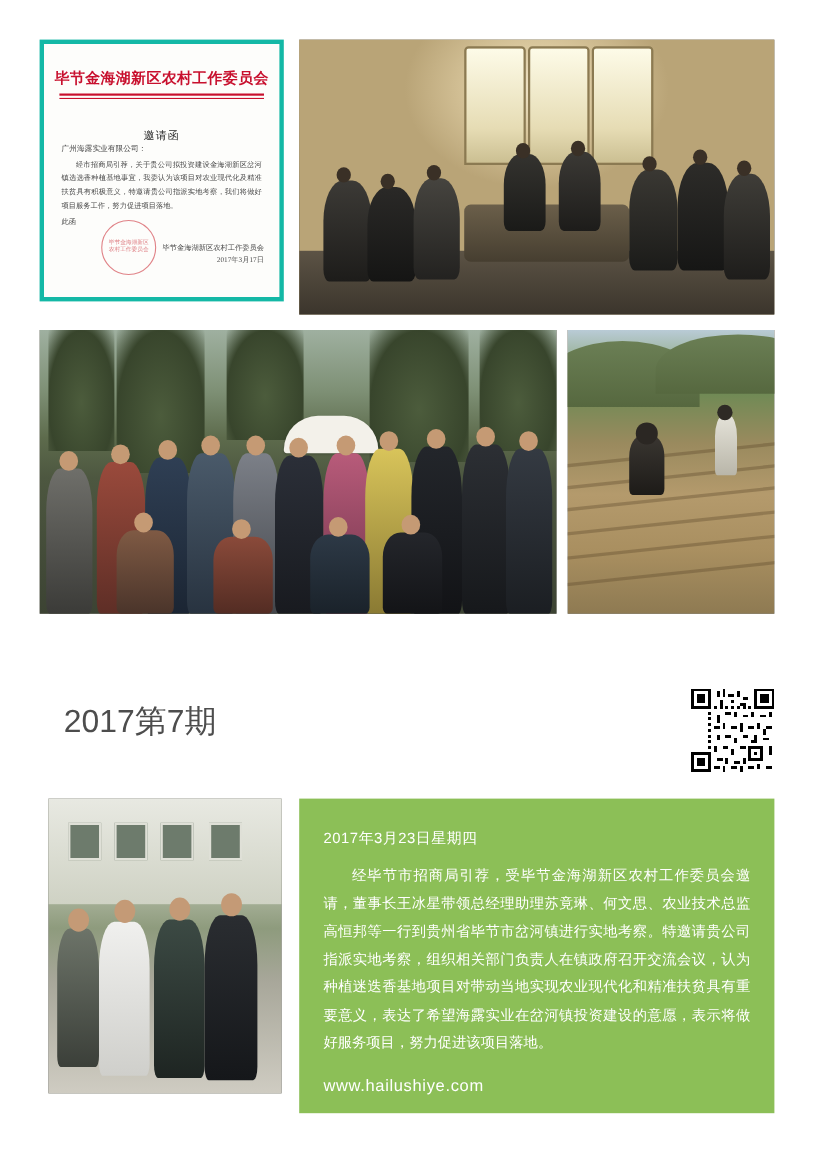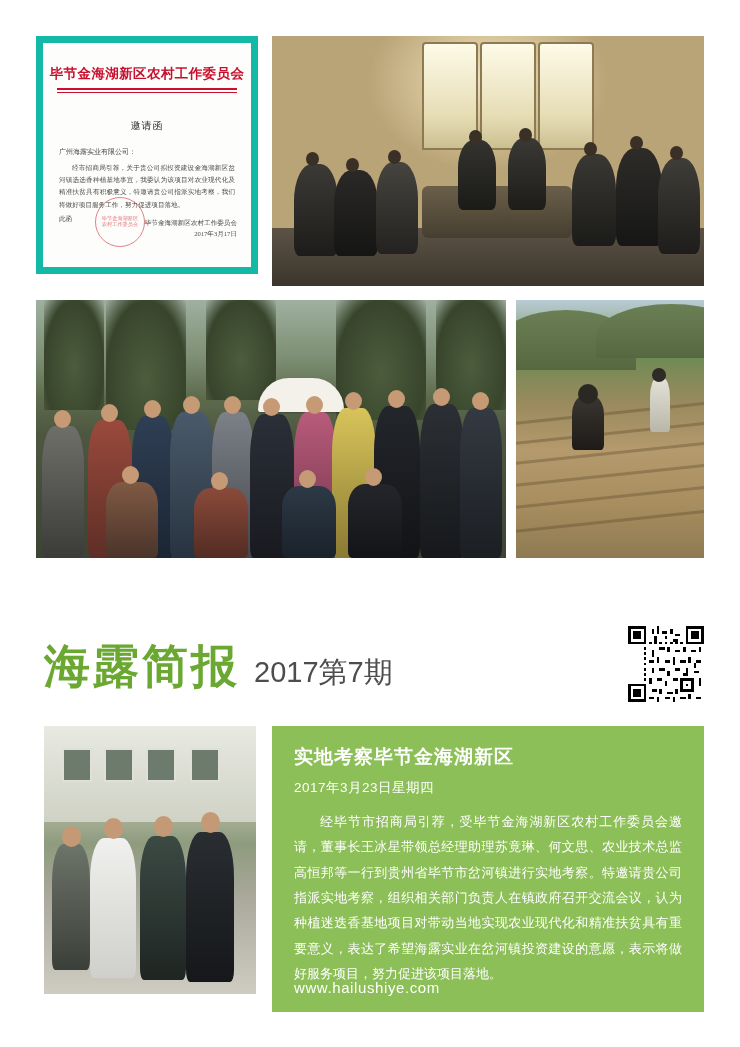--- a/index.html
+++ b/index.html
@@ -22,21 +22,21 @@
   }
 
   
   .letter-card {
     position: absolute;
     left: 36px;
     top: 36px;
     width: 222px;
     height: 238px;
     background: #fdfdfb;
-    border: 7px solid #14b8a6;
+    border: 4px solid #14b8a6;
     box-sizing: border-box;
     overflow: hidden;
   }
   .letter-head {
     color: #c8102e;
     font-family: "Liberation Serif", serif;
     font-weight: bold;
     font-size: 13.5px;
     letter-spacing: 0.4px;
     text-align: center;
@@ -56,21 +56,21 @@
     font-family: "Liberation Serif", serif;
     font-size: 10px;
     color: #2a2a2a;
     margin-top: 26px;
     letter-spacing: 1px;
   }
   .letter-to {
     font-family: Liberation Mono, monospace;
     font-size: 7px;
     color: #4a4a4a;
-    margin: 14px 0 0 16px;
+    margin: 0 0 0 16px;
   }
   .letter-body {
     font-family: "Liberation Serif", serif;
     font-size: 6.6px;
     line-height: 1.85;
     color: #4a4a4a;
     margin: 5px 16px 0 16px;
     text-align: justify;
     text-indent: 13px;
   }
@@ -469,21 +469,20 @@
       <div class="furrow" style="top:196px;"></div>
       <div class="furrow" style="top:220px;"></div>
       <div class="worker" style="left:56px; top:96px; width:32px; height:54px; background:linear-gradient(180deg,#3a3631,#1d1b18);"></div>
       <div class="worker" style="left:62px; top:84px; width:20px; height:20px; border-radius:50%; background:#2b2723;"></div>
       <div class="worker" style="left:134px; top:78px; width:20px; height:54px; background:linear-gradient(180deg,#e4e2d8,#b9b6a9);"></div>
       <div class="worker" style="left:136px; top:68px; width:14px; height:14px; border-radius:50%; background:#2e2a25;"></div>
     </div>
   </div>
 
   <div class="main-title">
-    <span class="big">海露简报</span>
     <span class="issue">2017第7期</span>
   </div>
 
   <div class="qr">
     <svg class="qr-grid" viewBox="0 0 29 29" shape-rendering="crispEdges">
       <rect width="29" height="29" fill="#ffffff"></rect>
       <g fill="#000000">
 
         <rect x="0" y="0" width="7" height="1"></rect>
           <rect x="0" y="6" width="7" height="1"></rect>
@@ -586,19 +585,18 @@
       <div class="vp" style="left:46px; top:112px; width:46px; height:140px; background:linear-gradient(180deg,#f0f0ee,#cfcfcb);"></div>
       <div class="vh" style="left:60px; top:92px;"></div>
       <div class="vp" style="left:96px; top:110px; width:46px; height:144px; background:linear-gradient(180deg,#3c4a44,#1e2522);"></div>
       <div class="vh" style="left:110px; top:90px;"></div>
       <div class="vp" style="left:142px; top:106px; width:48px; height:150px; background:linear-gradient(180deg,#2a2d31,#15171a);"></div>
       <div class="vh" style="left:157px; top:86px;"></div>
     </div>
   </div>
 
   <div class="green-card">
-    <div class="gc-title">实地考察毕节金海湖新区</div>
     <div class="gc-date">2017年3月23日星期四</div>
     <div class="gc-body">经毕节市招商局引荐，受毕节金海湖新区农村工作委员会邀请，董事长王冰星带领总经理助理苏竟琳、何文思、农业技术总监高恒邦等一行到贵州省毕节市岔河镇进行实地考察。特邀请贵公司指派实地考察，组织相关部门负责人在镇政府召开交流会议，认为种植迷迭香基地项目对带动当地实现农业现代化和精准扶贫具有重要意义，表达了希望海露实业在岔河镇投资建设的意愿，表示将做好服务项目，努力促进该项目落地。</div>
     <div class="gc-url">www.hailushiye.com</div>
   </div>
 
 </div>
 
 </body></html>

